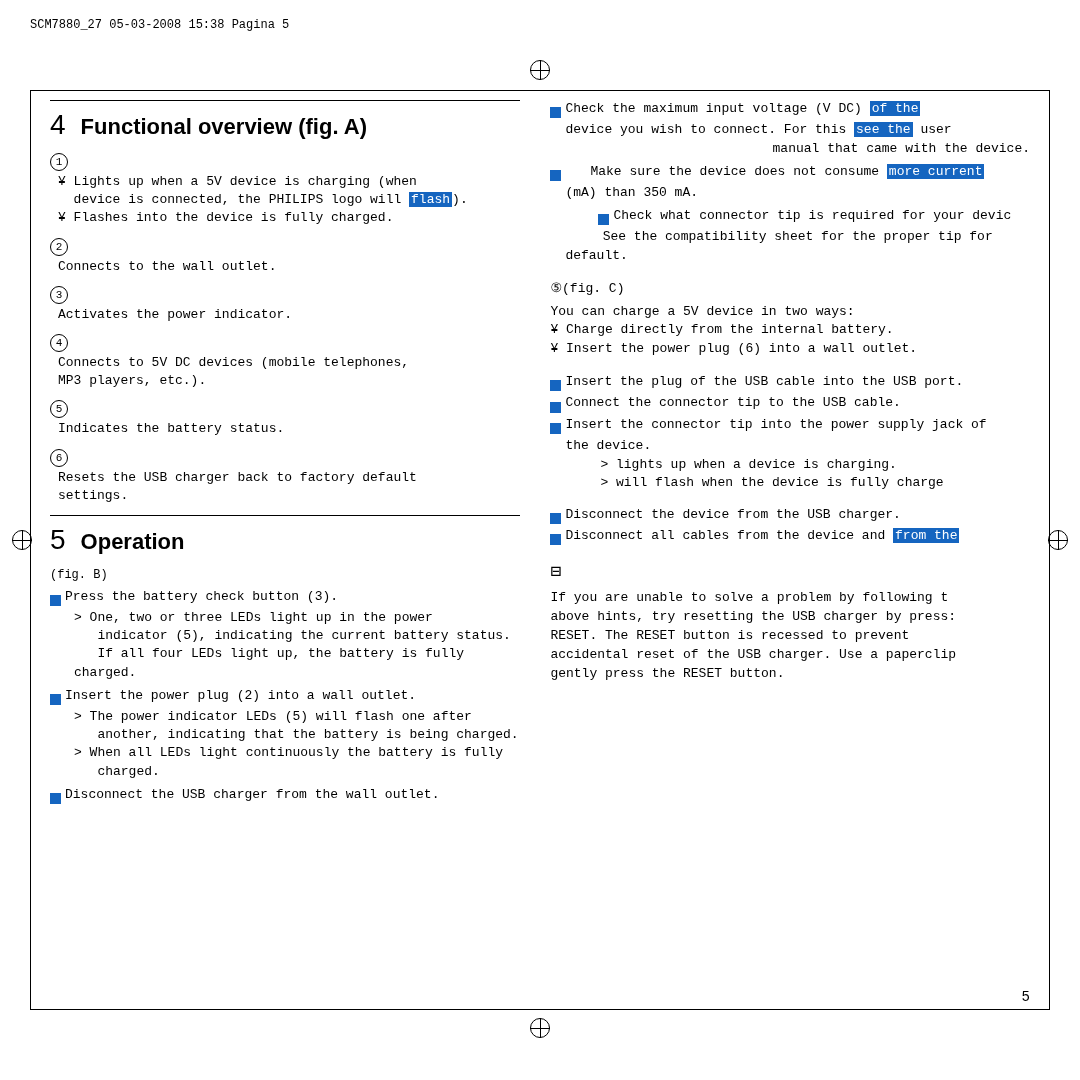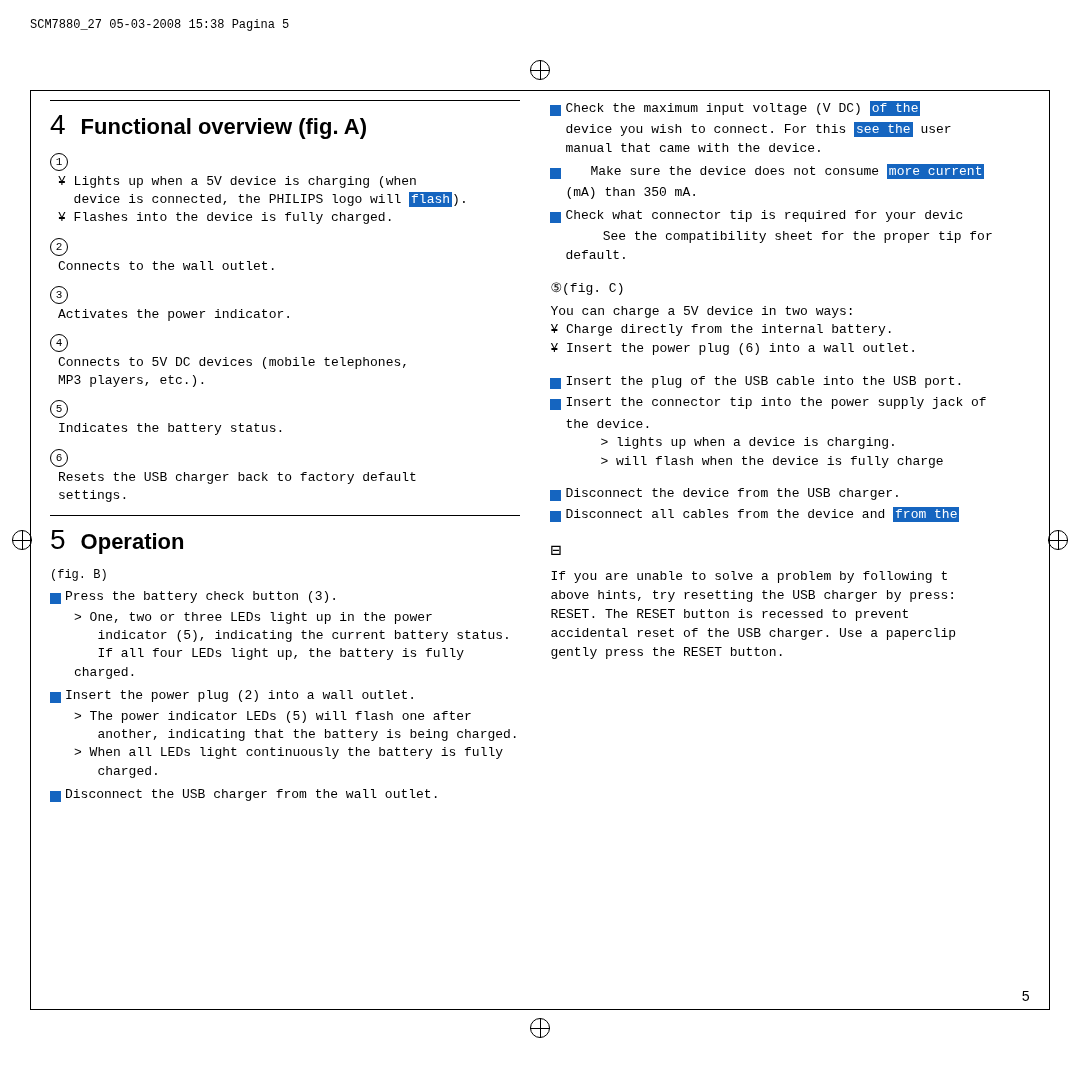--- a/index.html
+++ b/index.html
@@ -191,21 +191,21 @@
       display: inline-block;
       width: 11px;
       height: 11px;
       background: #1565c0;
       margin-right: 4px;
       vertical-align: middle;
       flex-shrink: 0;
     }
     .bullet-row {
       display: flex;
-      align-items: center;
+      align-items: flex-end;
       margin-bottom: 3px;
     }
     .bullet-row .blue-bullet {
       margin-top: 3px;
     }
     .bullet-text {
       flex: 1;
       line-height: 1.4;
     }
 
@@ -379,47 +379,51 @@
     </div>
 
     <div class="right-col">
 
       <div class="right-section">
         <div class="bullet-row">
           <span class="blue-bullet"></span>
           <span class="bullet-text">Check the maximum input voltage (V DC) <span class="highlight-blue">of the</span></span>
         </div>
         <div style="padding-left:15px;">device you wish to connect. For this <span class="highlight-blue">see the</span> user</div>
-        <div style="padding-left:15px;">manual that came with the device.</div>
+        <div style="padding-left:15px;text-align:right;">manual that came with the device.</div>
 
         <div class="bullet-row" style="margin-top:4px;gap:25px;">
           <span class="blue-bullet"></span>
           <span class="bullet-text">Make sure the device does not consume <span class="highlight-blue">more current</span></span>
         </div>
         <div style="padding-left:15px;">(mA) than 350 mA.</div>
 
-        <div class="bullet-row" style="margin-top:4px;">
+        <div class="bullet-row" style="margin-top:4px;margin-left:48px;">
           <span class="blue-bullet"></span>
           <span class="bullet-text">Check what connector tip is required for your devic</span>
         </div>
         <div style="padding-left:15px;text-align:center;">See the compatibility sheet for the proper tip for</div>
         <div style="padding-left:15px;">default.</div>
       </div>
 
       <div class="right-section">
         <div class="fig-label">⑤(fig. C)</div>
         <div>You can charge a 5V device in two ways:</div>
         <div>¥ Charge directly from the internal battery.</div>
         <div>¥ Insert the power plug (6) into a wall outlet.</div>
       </div>
 
       <div class="right-section">
         <div class="bullet-row">
           <span class="blue-bullet"></span>
           <span class="bullet-text">Insert the plug of the USB cable into the USB port.</span>
+        </div>
+        <div class="bullet-row">
+          <span class="blue-bullet"></span>
+          <span class="bullet-text">Connect the connector tip to the USB cable.</span>
         </div>
         <div class="bullet-row">
           <span class="blue-bullet"></span>
           <span class="bullet-text">Insert the connector tip into the power supply jack of</span>
         </div>
         <div style="padding-left:15px;">the device.</div>
         <div class="gt-row">&gt;         lights up when a device is charging.</div>
         <div class="gt-row">&gt;         will flash when the device is fully charge</div>
       </div>
 

